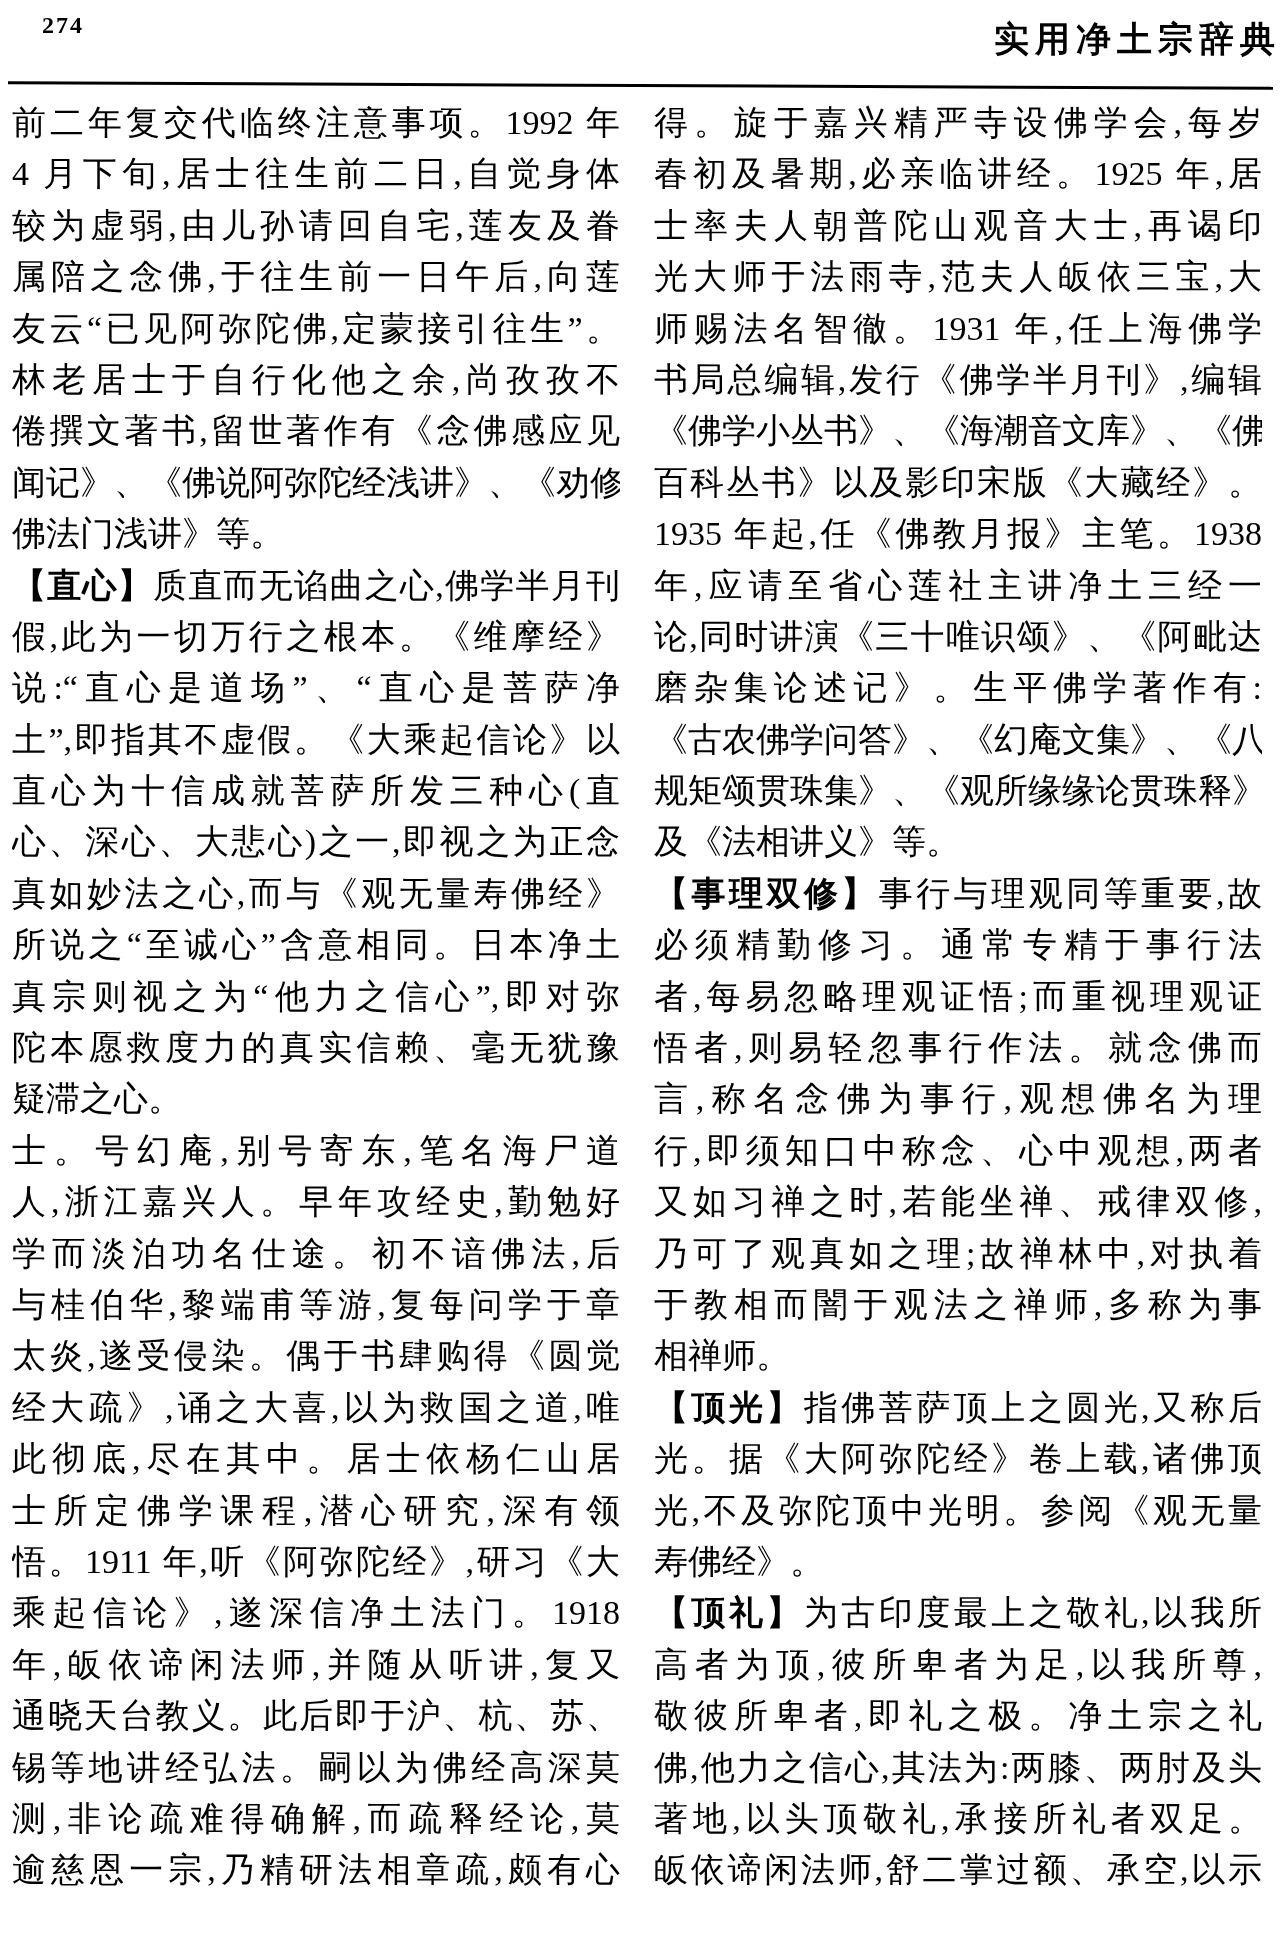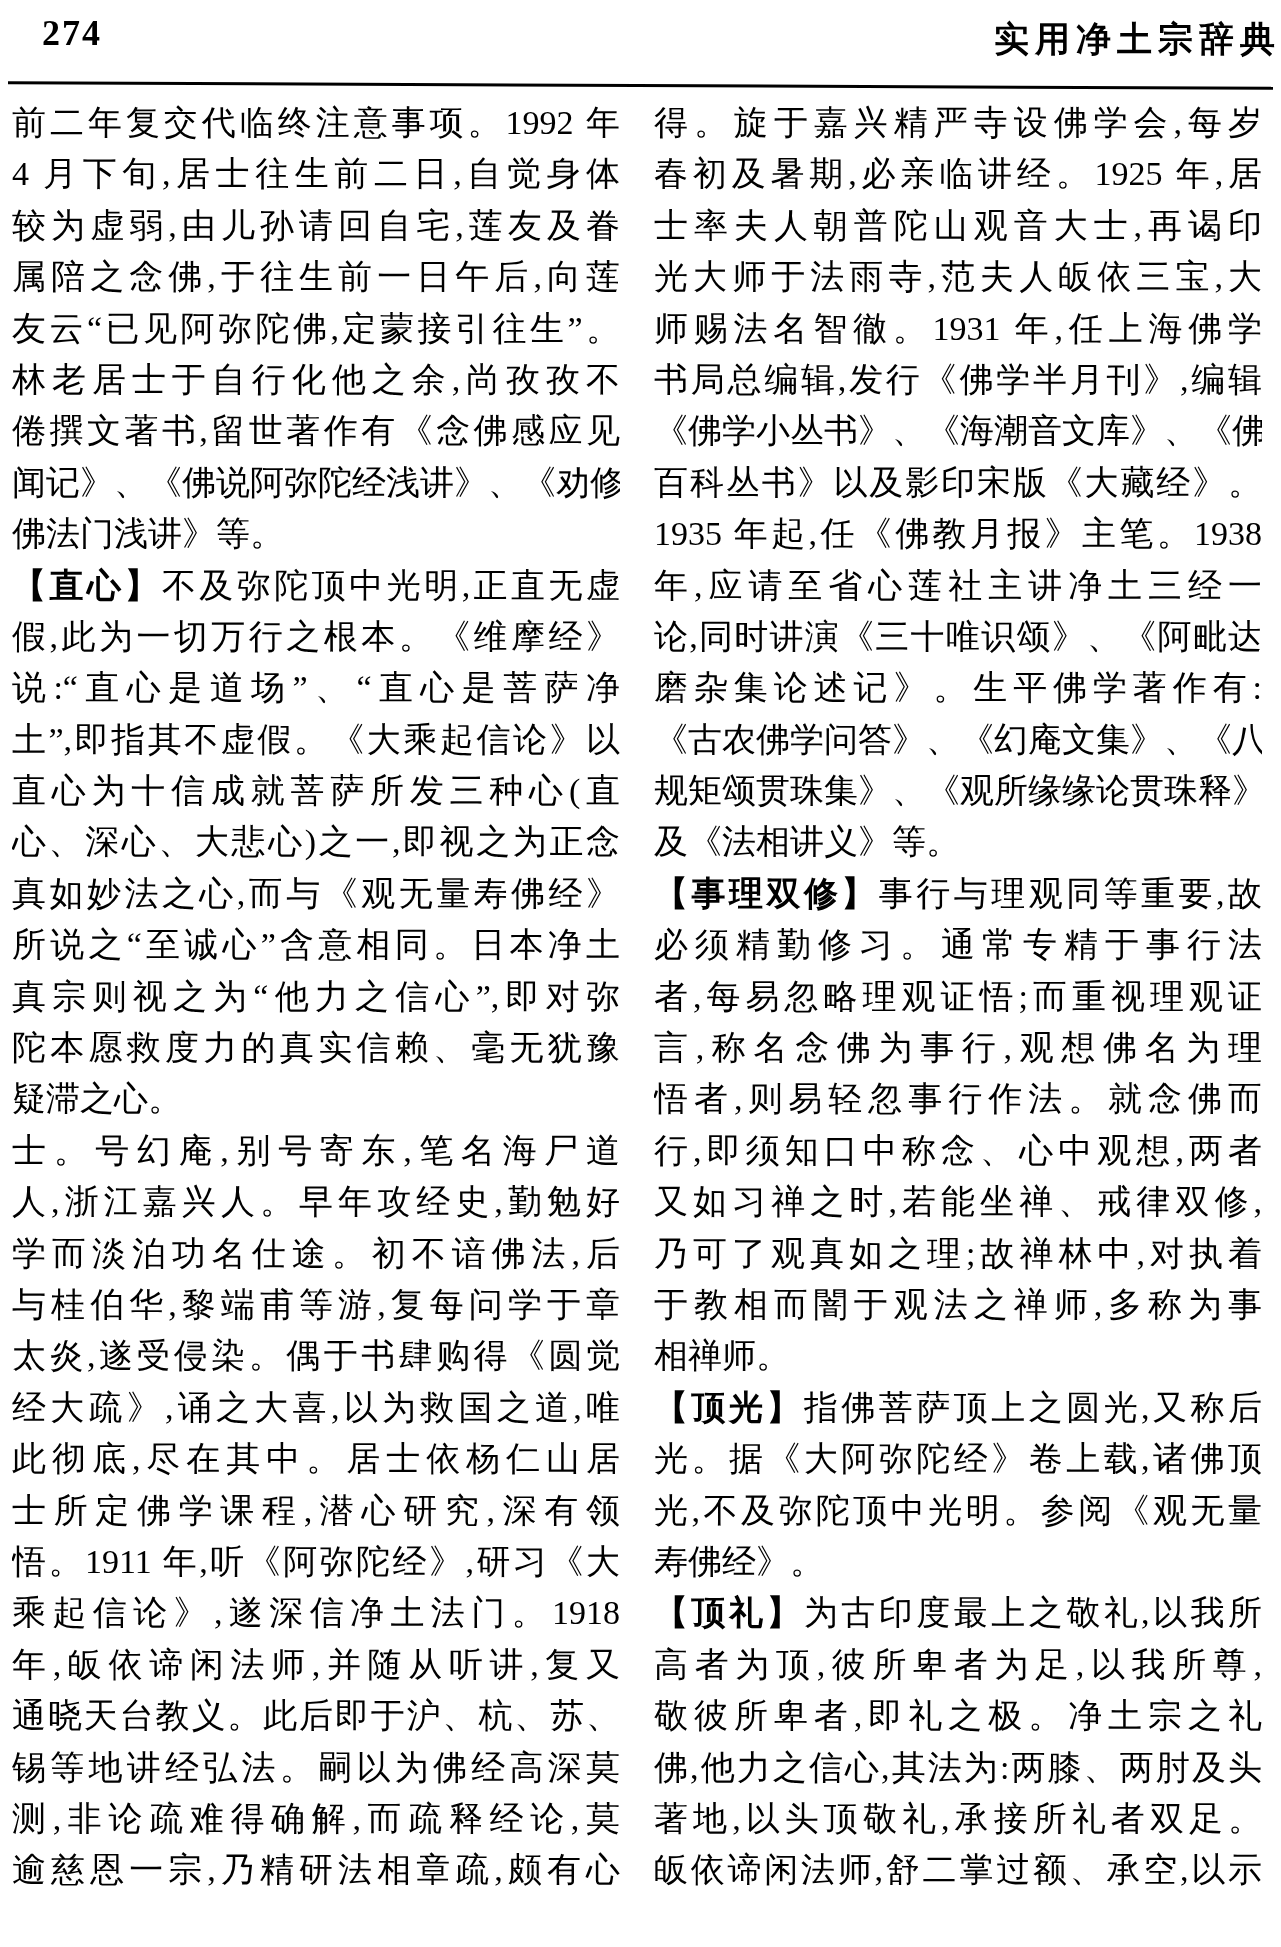--- a/index.html
+++ b/index.html
@@ -18,21 +18,21 @@
   }
   .header {
     position: relative;
     height: 60px;
     padding-top: 10px;
   }
   .page-number {
     position: absolute;
     left: 42px;
     top: 12px;
-    font-size: 36px;
+    font-size: 24px;
     letter-spacing: 2px;
     font-weight: 600;
   }
   .running-title {
     display: block;
     text-align: right;
     font-size: 35px;
     font-weight: 700;
     letter-spacing: 6px;
     margin-top: 6px;
@@ -80,21 +80,21 @@
     <div class="column">
       <div class="line"><span>前二年复交代临终注意事项。1992 年</span></div>
       <div class="line"><span>4 月下旬,居士往生前二日,自觉身体</span></div>
       <div class="line"><span>较为虚弱,由儿孙请回自宅,莲友及眷</span></div>
       <div class="line"><span>属陪之念佛,于往生前一日午后,向莲</span></div>
       <div class="line"><span>友云“已见阿弥陀佛,定蒙接引往生”。</span></div>
       <div class="line"><span>林老居士于自行化他之余,尚孜孜不</span></div>
       <div class="line"><span>倦撰文著书,留世著作有《念佛感应见</span></div>
       <div class="line"><span>闻记》、《佛说阿弥陀经浅讲》、《劝修念</span></div>
       <div class="line short"><span>佛法门浅讲》等。</span></div>
-      <div class="line"><span class="hw">【直心】</span><span>不及弥陀顶中光明,正直无虚</span></div>
+      <div class="line"><span class="hw">【直心】</span><span>质直而无谄曲之心,佛学半月刊</span></div>
       <div class="line"><span>假,此为一切万行之根本。《维摩经》</span></div>
       <div class="line"><span>说:“直心是道场”、“直心是菩萨净</span></div>
       <div class="line"><span>土”,即指其不虚假。《大乘起信论》以</span></div>
       <div class="line"><span>直心为十信成就菩萨所发三种心(直</span></div>
       <div class="line"><span>心、深心、大悲心)之一,即视之为正念</span></div>
       <div class="line"><span>真如妙法之心,而与《观无量寿佛经》</span></div>
       <div class="line"><span>所说之“至诚心”含意相同。日本净土</span></div>
       <div class="line"><span>真宗则视之为“他力之信心”,即对弥</span></div>
       <div class="line"><span>陀本愿救度力的真实信赖、毫无犹豫</span></div>
       <div class="line short"><span>疑滞之心。</span></div>
@@ -127,22 +127,22 @@
       <div class="line"><span>1935 年起,任《佛教月报》主笔。1938</span></div>
       <div class="line"><span>年,应请至省心莲社主讲净土三经一</span></div>
       <div class="line"><span>论,同时讲演《三十唯识颂》、《阿毗达</span></div>
       <div class="line"><span>磨杂集论述记》。生平佛学著作有:</span></div>
       <div class="line"><span>《古农佛学问答》、《幻庵文集》、《八识</span></div>
       <div class="line"><span>规矩颂贯珠集》、《观所缘缘论贯珠释》</span></div>
       <div class="line short"><span>及《法相讲义》等。</span></div>
       <div class="line"><span class="hw">【事理双修】</span><span>事行与理观同等重要,故</span></div>
       <div class="line"><span>必须精勤修习。通常专精于事行法</span></div>
       <div class="line"><span>者,每易忽略理观证悟;而重视理观证</span></div>
+      <div class="line"><span>悟者,则易轻忽事行作法。就念佛而</span></div>
       <div class="line"><span>言,称名念佛为事行,观想佛名为理</span></div>
-      <div class="line"><span>悟者,则易轻忽事行作法。就念佛而</span></div>
       <div class="line"><span>行,即须知口中称念、心中观想,两者</span></div>
       <div class="line"><span>又如习禅之时,若能坐禅、戒律双修,</span></div>
       <div class="line"><span>乃可了观真如之理;故禅林中,对执着</span></div>
       <div class="line"><span>于教相而闇于观法之禅师,多称为事</span></div>
       <div class="line short"><span>相禅师。</span></div>
       <div class="line"><span class="hw">【顶光】</span><span>指佛菩萨顶上之圆光,又称后</span></div>
       <div class="line"><span>光。据《大阿弥陀经》卷上载,诸佛顶</span></div>
       <div class="line"><span>光,不及弥陀顶中光明。参阅《观无量</span></div>
       <div class="line short"><span>寿佛经》。</span></div>
       <div class="line"><span class="hw">【顶礼】</span><span>为古印度最上之敬礼,以我所</span></div>

